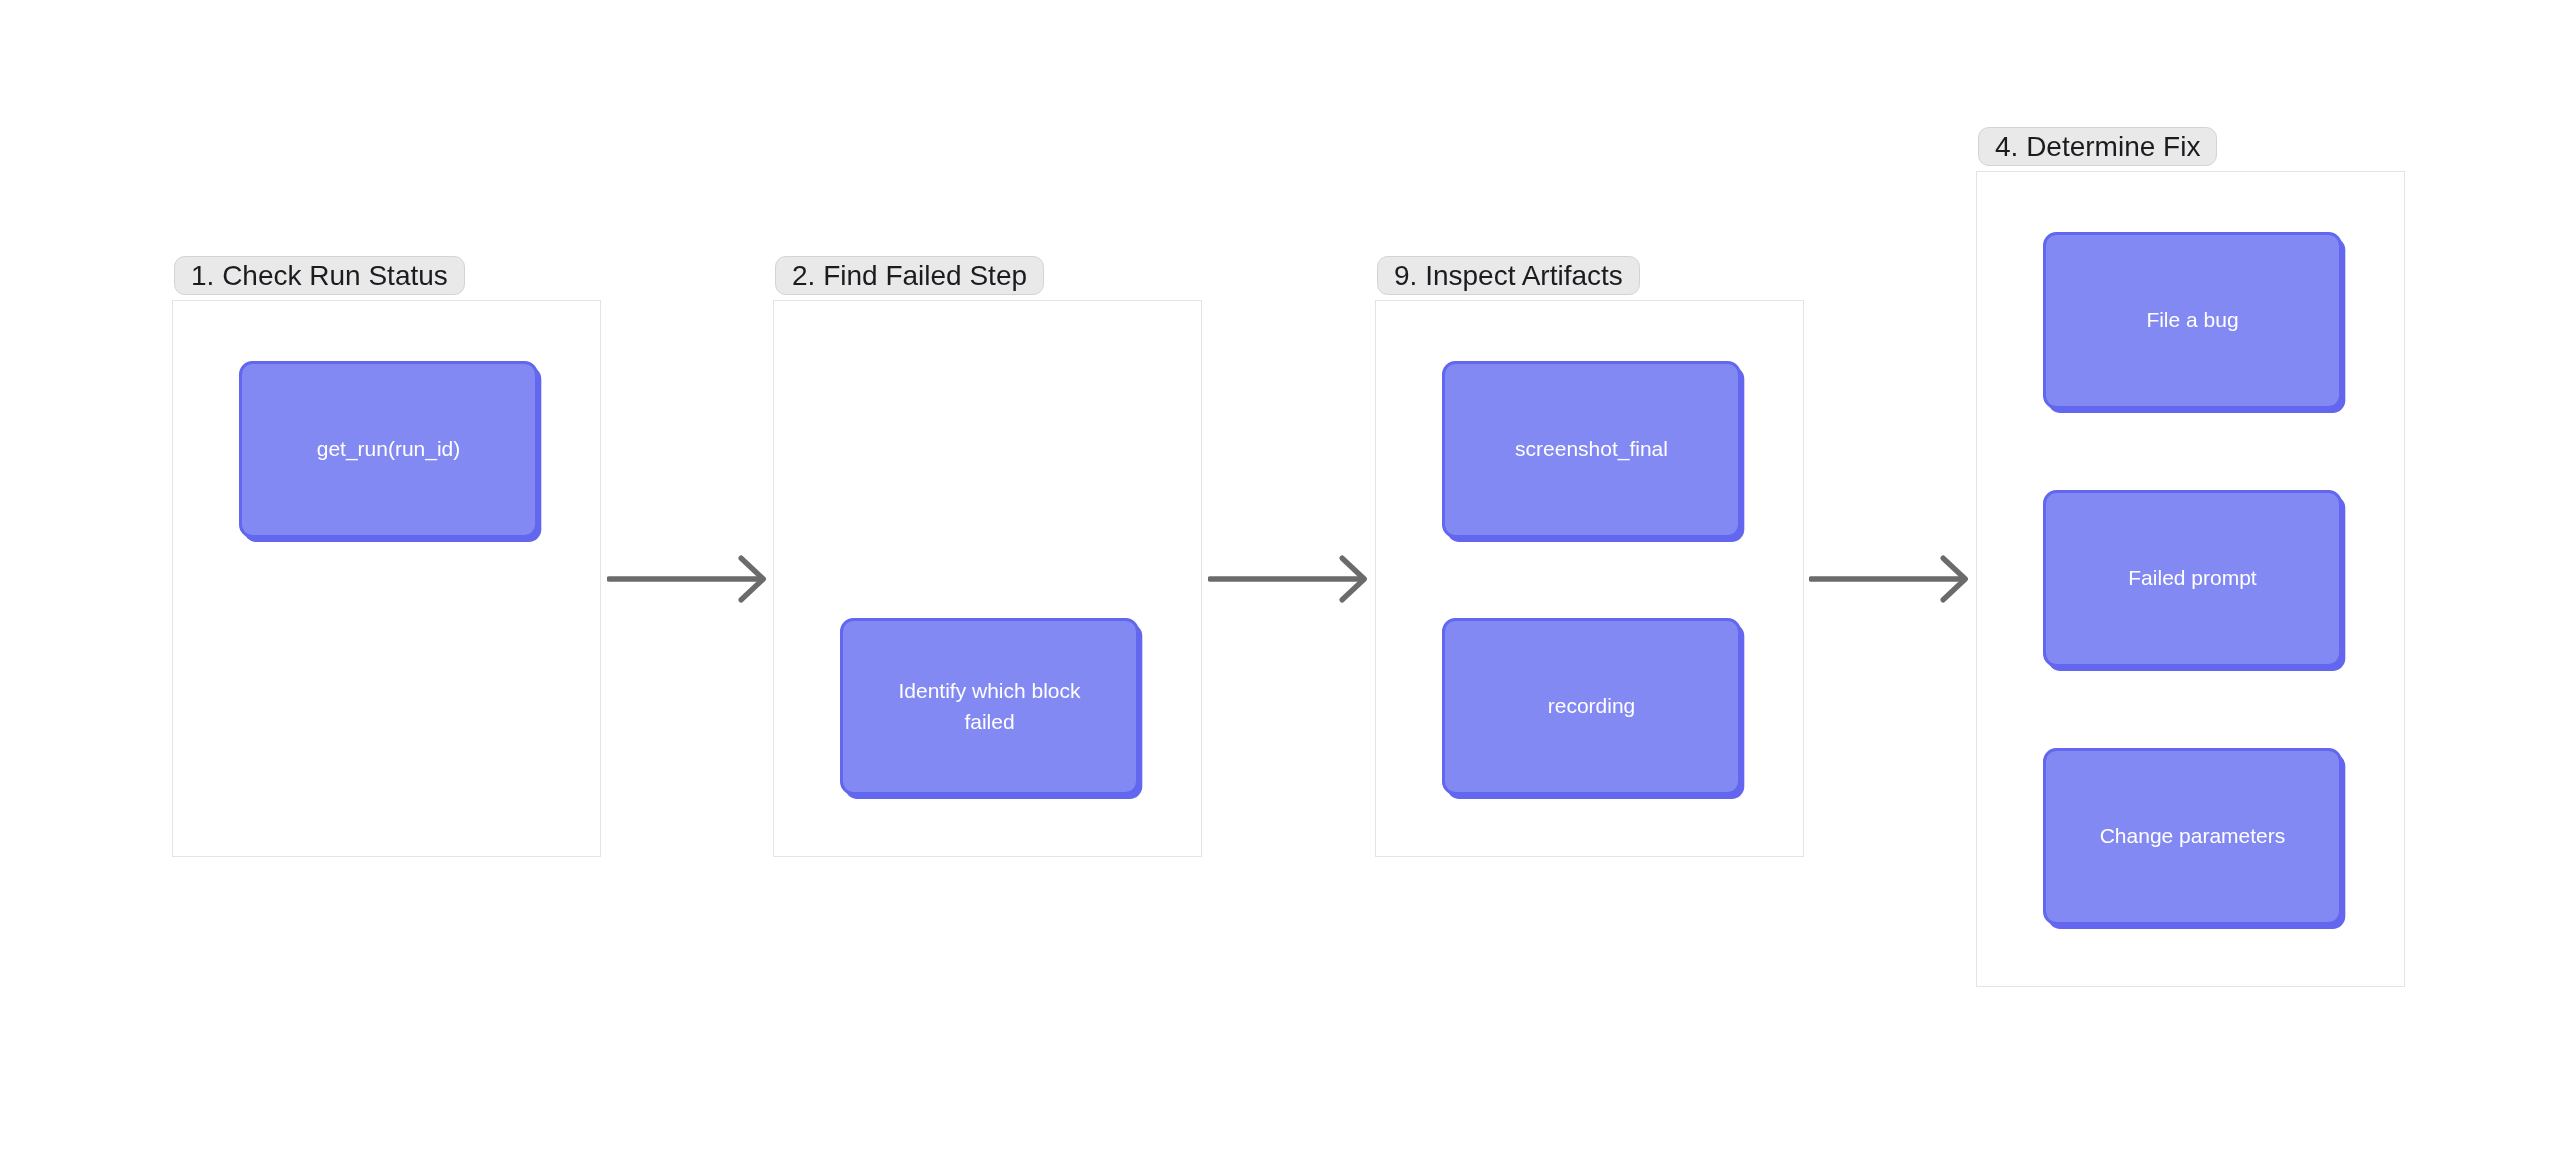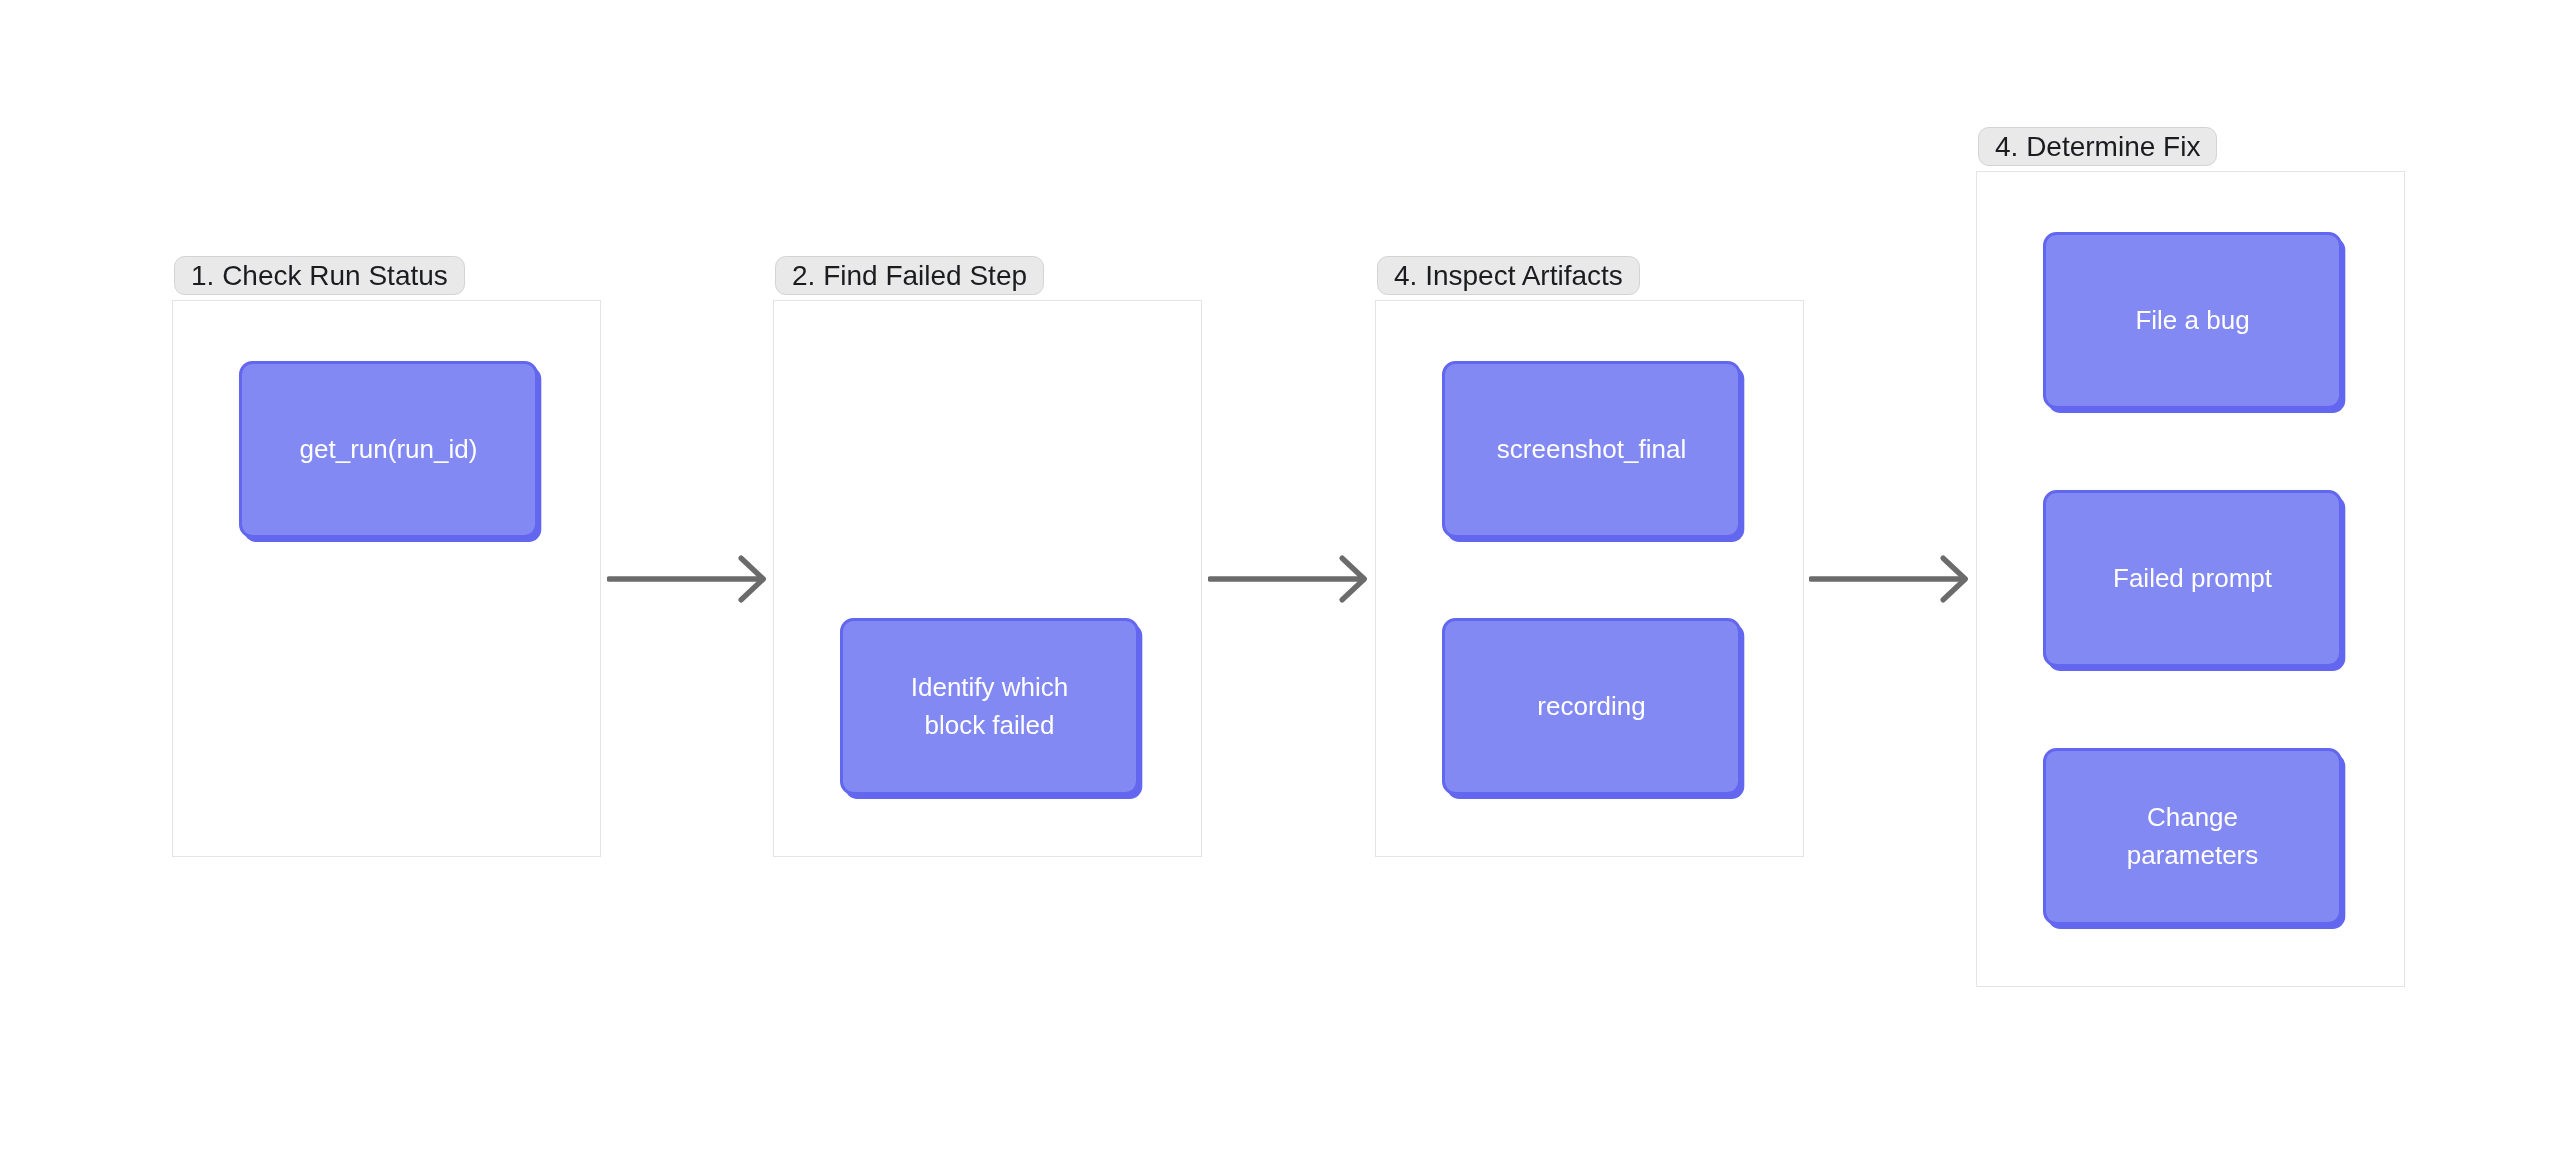--- a/index.html
+++ b/index.html
@@ -55,21 +55,21 @@
     height:177px;
     background:var(--node-fill);
     border:3.4px solid var(--node-border);
     border-radius:13.4px;
     box-shadow:4px 4.7px 0 -0.7px var(--node-border);
     display:flex;
     align-items:center;
     justify-content:center;
     text-align:center;
     color:var(--node-text);
-    font-size:26px;
+    font-size:21px;
     line-height:1.45;
     padding:0 40px;
     z-index:1;
   }
   .node.slot-0{top:105px;}
   .g-small .node.slot-1{top:362px;}
   .g-tall  .node.slot-1{top:363px;}
   .g-tall  .node.slot-2{top:621px;}
   .arrow{
     position:absolute;
@@ -106,21 +106,21 @@
   </section>
 
   <div class="arrow" style="left:1208px;">
     <svg viewBox="0 0 240 80" xmlns="http://www.w3.org/2000/svg">
       <line x1="3" y1="40" x2="230" y2="40" stroke="currentColor" stroke-width="8" stroke-linecap="round"></line>
       <polyline points="200,9 233,40 200,71" fill="none" stroke="currentColor" stroke-width="8" stroke-linecap="round" stroke-linejoin="round"></polyline>
     </svg>
   </div>
 
   <section class="group g-small" style="left:1375px;top:256px;width:429px;height:601px;">
-    <div class="pill">4. Inspect Artifacts</div>
+    <div class="pill">9. Inspect Artifacts</div>
     <div class="frame"></div>
     <div class="node slot-1">recording</div>
     <div class="node slot-0">screenshot_final</div>
   </section>
 
   <div class="arrow" style="left:1809px;">
     <svg viewBox="0 0 240 80" xmlns="http://www.w3.org/2000/svg">
       <line x1="3" y1="40" x2="230" y2="40" stroke="currentColor" stroke-width="8" stroke-linecap="round"></line>
       <polyline points="200,9 233,40 200,71" fill="none" stroke="currentColor" stroke-width="8" stroke-linecap="round" stroke-linejoin="round"></polyline>
     </svg>

